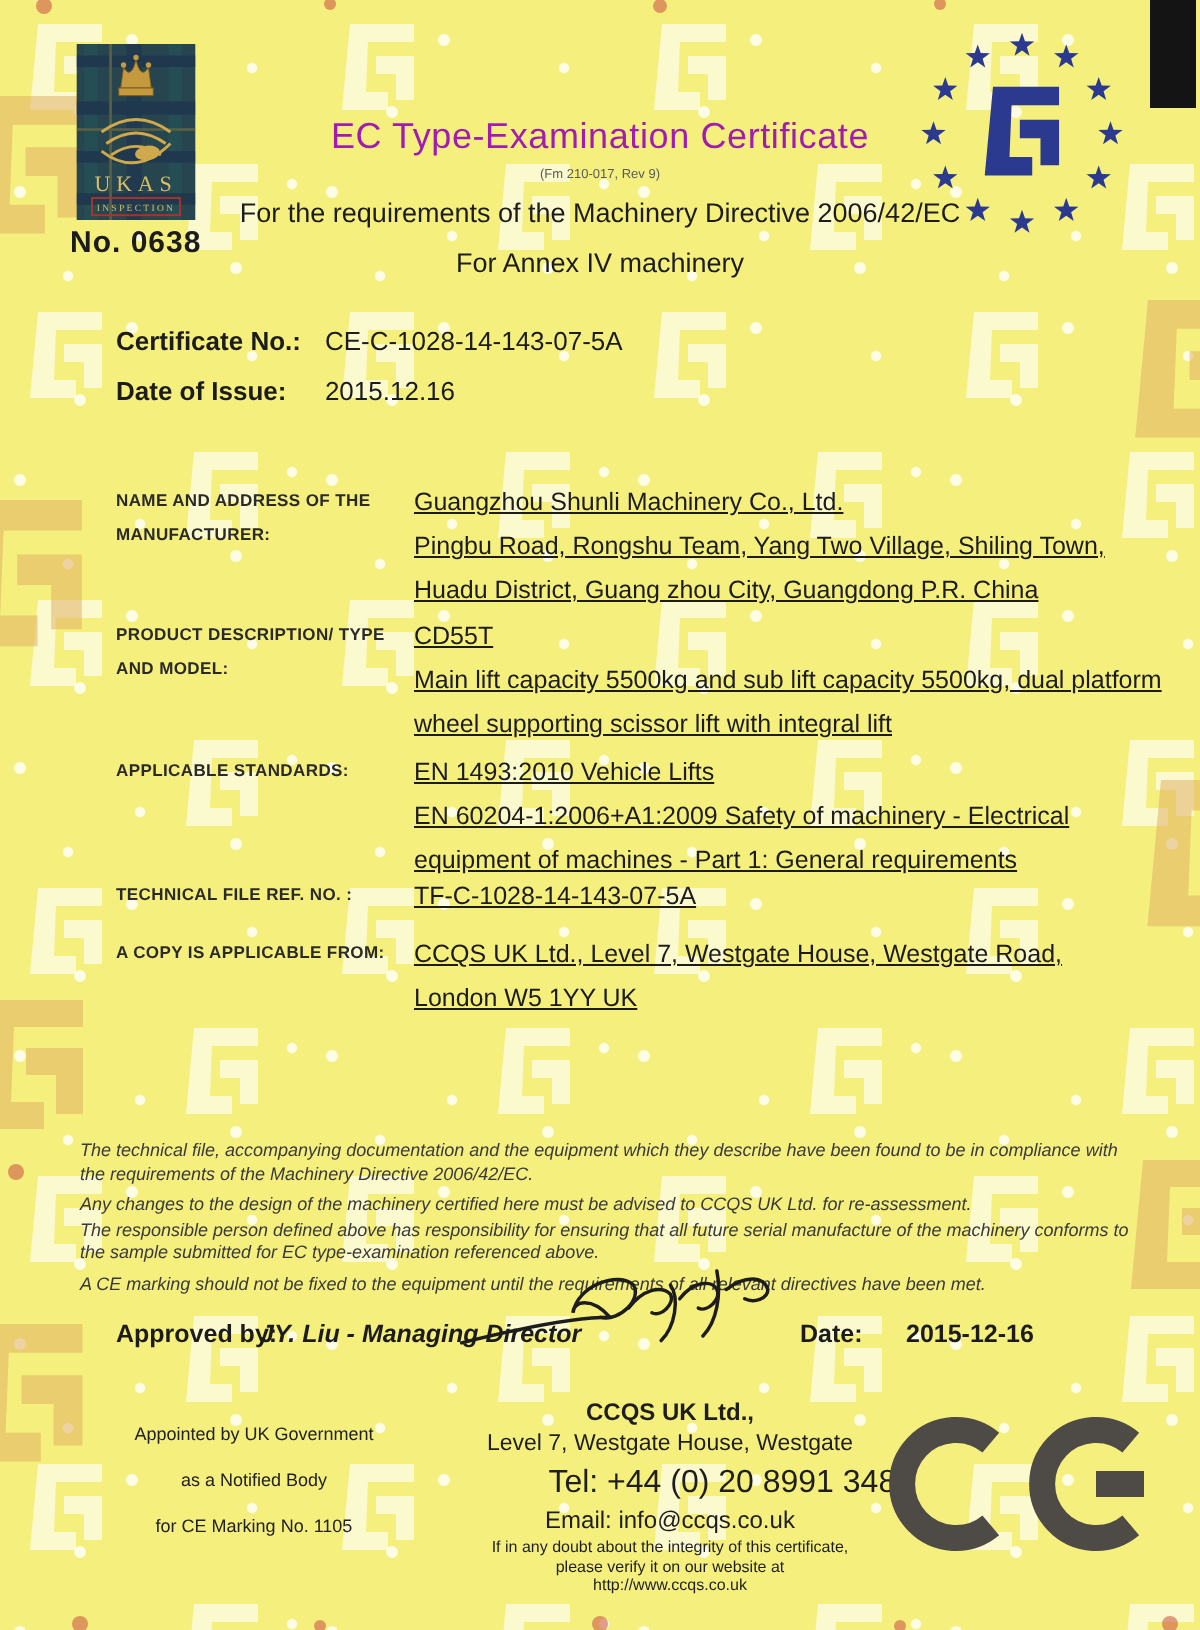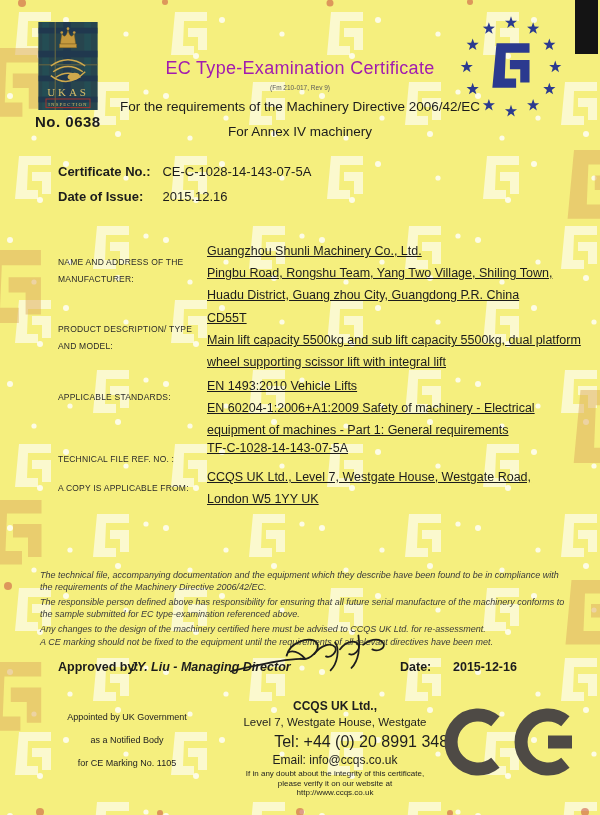--- a/index.html
+++ b/index.html
@@ -19,21 +19,21 @@
 
   .no-badge { position:absolute; left:35px; top:113px; font-size:15px; font-weight:bold; letter-spacing:0.5px; }
 
   
   .cert-row { position:absolute; left:58px; white-space:nowrap; }
   .cert-label { display:inline-block; width:100px; font-weight:bold; font-size:13px; }
   .cert-value { font-size:13px; }
 
   
   .sec { position:absolute; left:58px; width:512px; }
-  .sec-label { position:absolute; left:0; top:14px; width:160px; font-size:8.5px; font-weight:normal;
+  .sec-label { position:absolute; left:0; top:2px; width:160px; font-size:8.5px; font-weight:bold;
                letter-spacing:0.2px; line-height:17px; color:#2a2a2a; }
   .sec-values { position:absolute; left:149px; top:0; width:360px; font-size:12.5px; line-height:22px; }
   .sec-values div { white-space:nowrap;text-decoration:underline; }
 
   
   .legal { position:absolute; left:40px; top:570px; width:528px; font-style:italic;
            font-size:9px; line-height:11.5px; color:#3a3a3a; }
   .legal p { margin:0 0 4px 0; }
 
   
@@ -222,22 +222,22 @@
       <div>A COPY IS APPLICABLE FROM:</div>
     </div>
     <div class="sec-values">
       <div>CCQS UK Ltd., Level 7, Westgate House, Westgate Road,</div>
       <div>London W5 1YY UK</div>
     </div>
   </div>
 
   <div class="legal">
     <p>The technical file, accompanying documentation and the equipment which they describe have been found to be in compliance with the requirements of the Machinery Directive 2006/42/EC.</p>
+    <p style="margin-bottom:1px">Any changes to the design of the machinery certified here must be advised to CCQS UK Ltd. for re-assessment.</p>
     <p>The responsible person defined above has responsibility for ensuring that all future serial manufacture of the machinery conforms to the sample submitted for EC type-examination referenced above.</p>
-    <p style="margin-bottom:1px">Any changes to the design of the machinery certified here must be advised to CCQS UK Ltd. for re-assessment.</p>
     <p>A CE marking should not be fixed to the equipment until the requirements of all relevant directives have been met.</p>
   </div>
 
   <div class="approve-row">
     <span>Approved by:</span>
     <span class="approver">JY. Liu - Managing Director</span>
     <span class="date-label">Date:</span>
     <span class="date-value">2015-12-16</span>
   </div>
 

